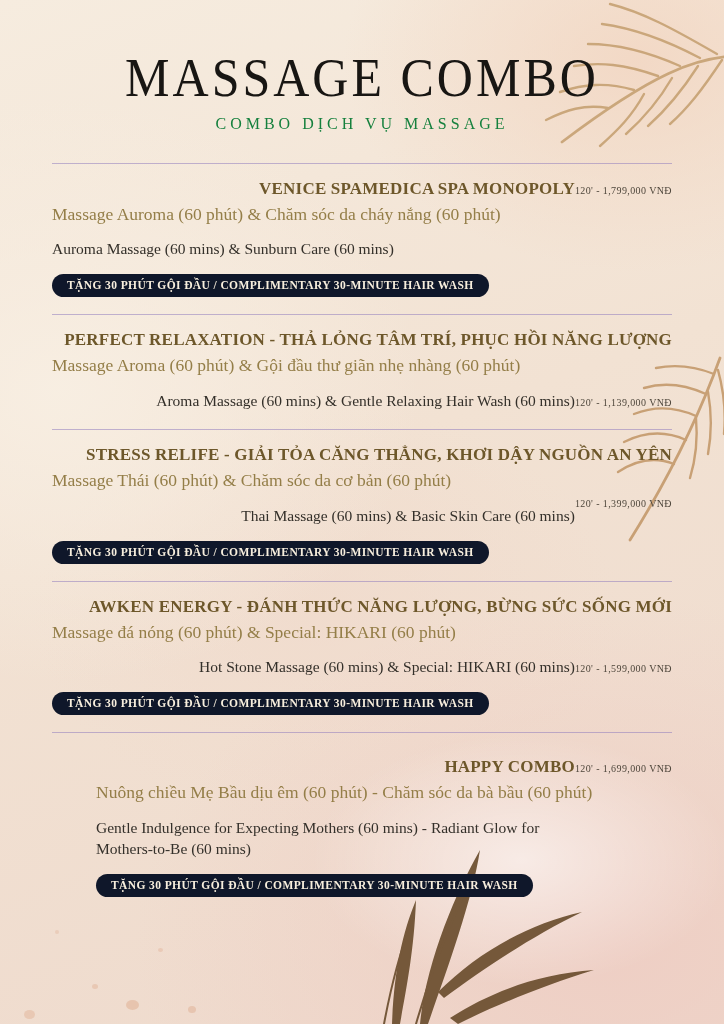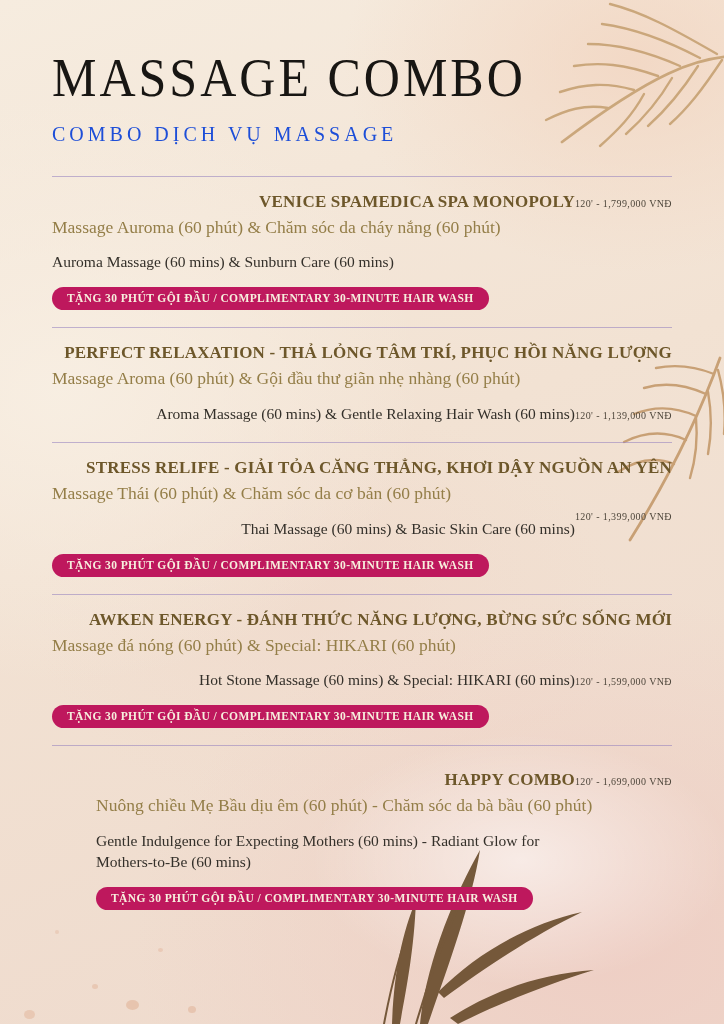--- a/index.html
+++ b/index.html
@@ -12,29 +12,29 @@
       radial-gradient(ellipse 420px 300px at 88% 6%, rgba(242,214,194,.85), transparent 70%),
       radial-gradient(ellipse 520px 420px at 8% 38%, rgba(248,239,227,.9), transparent 70%),
       radial-gradient(ellipse 300px 180px at 72% 84%, rgba(255,255,255,.55), transparent 70%),
       radial-gradient(ellipse 640px 460px at 85% 92%, rgba(238,205,195,.9), transparent 75%),
       radial-gradient(ellipse 420px 300px at 45% 60%, rgba(240,217,203,.6), transparent 70%),
       linear-gradient(160deg, #f6ecdf 0%, #f2e2d3 45%, #eed9cc 100%);
   }
   .page { position:relative; z-index:2; padding:0 52px; }
 
   
-  .header { padding-top:50px; }
+  .header { text-align:center; padding-top:50px; }
   .main-title {
     font-size:50px; font-weight:400; color:#181613;
     letter-spacing:3px; line-height:1.05;
     transform:scaleY(1.08); transform-origin:top center;
   }
   .sub-title {
-    margin-top:20px; font-size:20px; font-weight:400;
-    color:#1d4ed8; letter-spacing:4px;
+    margin-top:12px; font-size:16px; font-weight:400;
+    color:#15803d; letter-spacing:4px;
   }
 
   
   .divider { border:none; border-top:1.5px solid rgba(146,126,190,.55); margin:0; }
   .header-gap { height:30px; }
   .item { padding:15px 0 17px; }
   .item.last { padding-top:24px;margin-left:44px; }
 
   .row { display:flex; justify-content:flex-end; align-items:baseline; }
   .item-title {
@@ -45,21 +45,21 @@
   }
   .price.raised { position:relative; top:-14px; }
   .desc-vn {
     margin-top:4px; font-size:17.5px; color:#947e48; line-height:1.3;
   }
   .desc-en {
     margin-top:14px; font-size:15.5px; color:#34302a; line-height:1.35; max-width:480px;
   }
   .badge {
     display:inline-block; margin-top:14px;
-    background:#be185d; color:#f7eedd;
+    background:#0f172a; color:#f7eedd;
     font-size:11.5px; font-weight:700; letter-spacing:.4px;
     padding:5px 15px 6px; border-radius:14px;font-family:Liberation Serif, serif;
   }
 
   
   .decor { position:absolute; z-index:1; pointer-events:none; }
   .decor-top-right { top:-6px; right:-18px; }
   .decor-right-mid { top:352px; right:-12px; }
   .decor-bottom { left:368px; top:842px; }
   .splat { position:absolute; border-radius:50%; background:#e0b093; z-index:0; }

